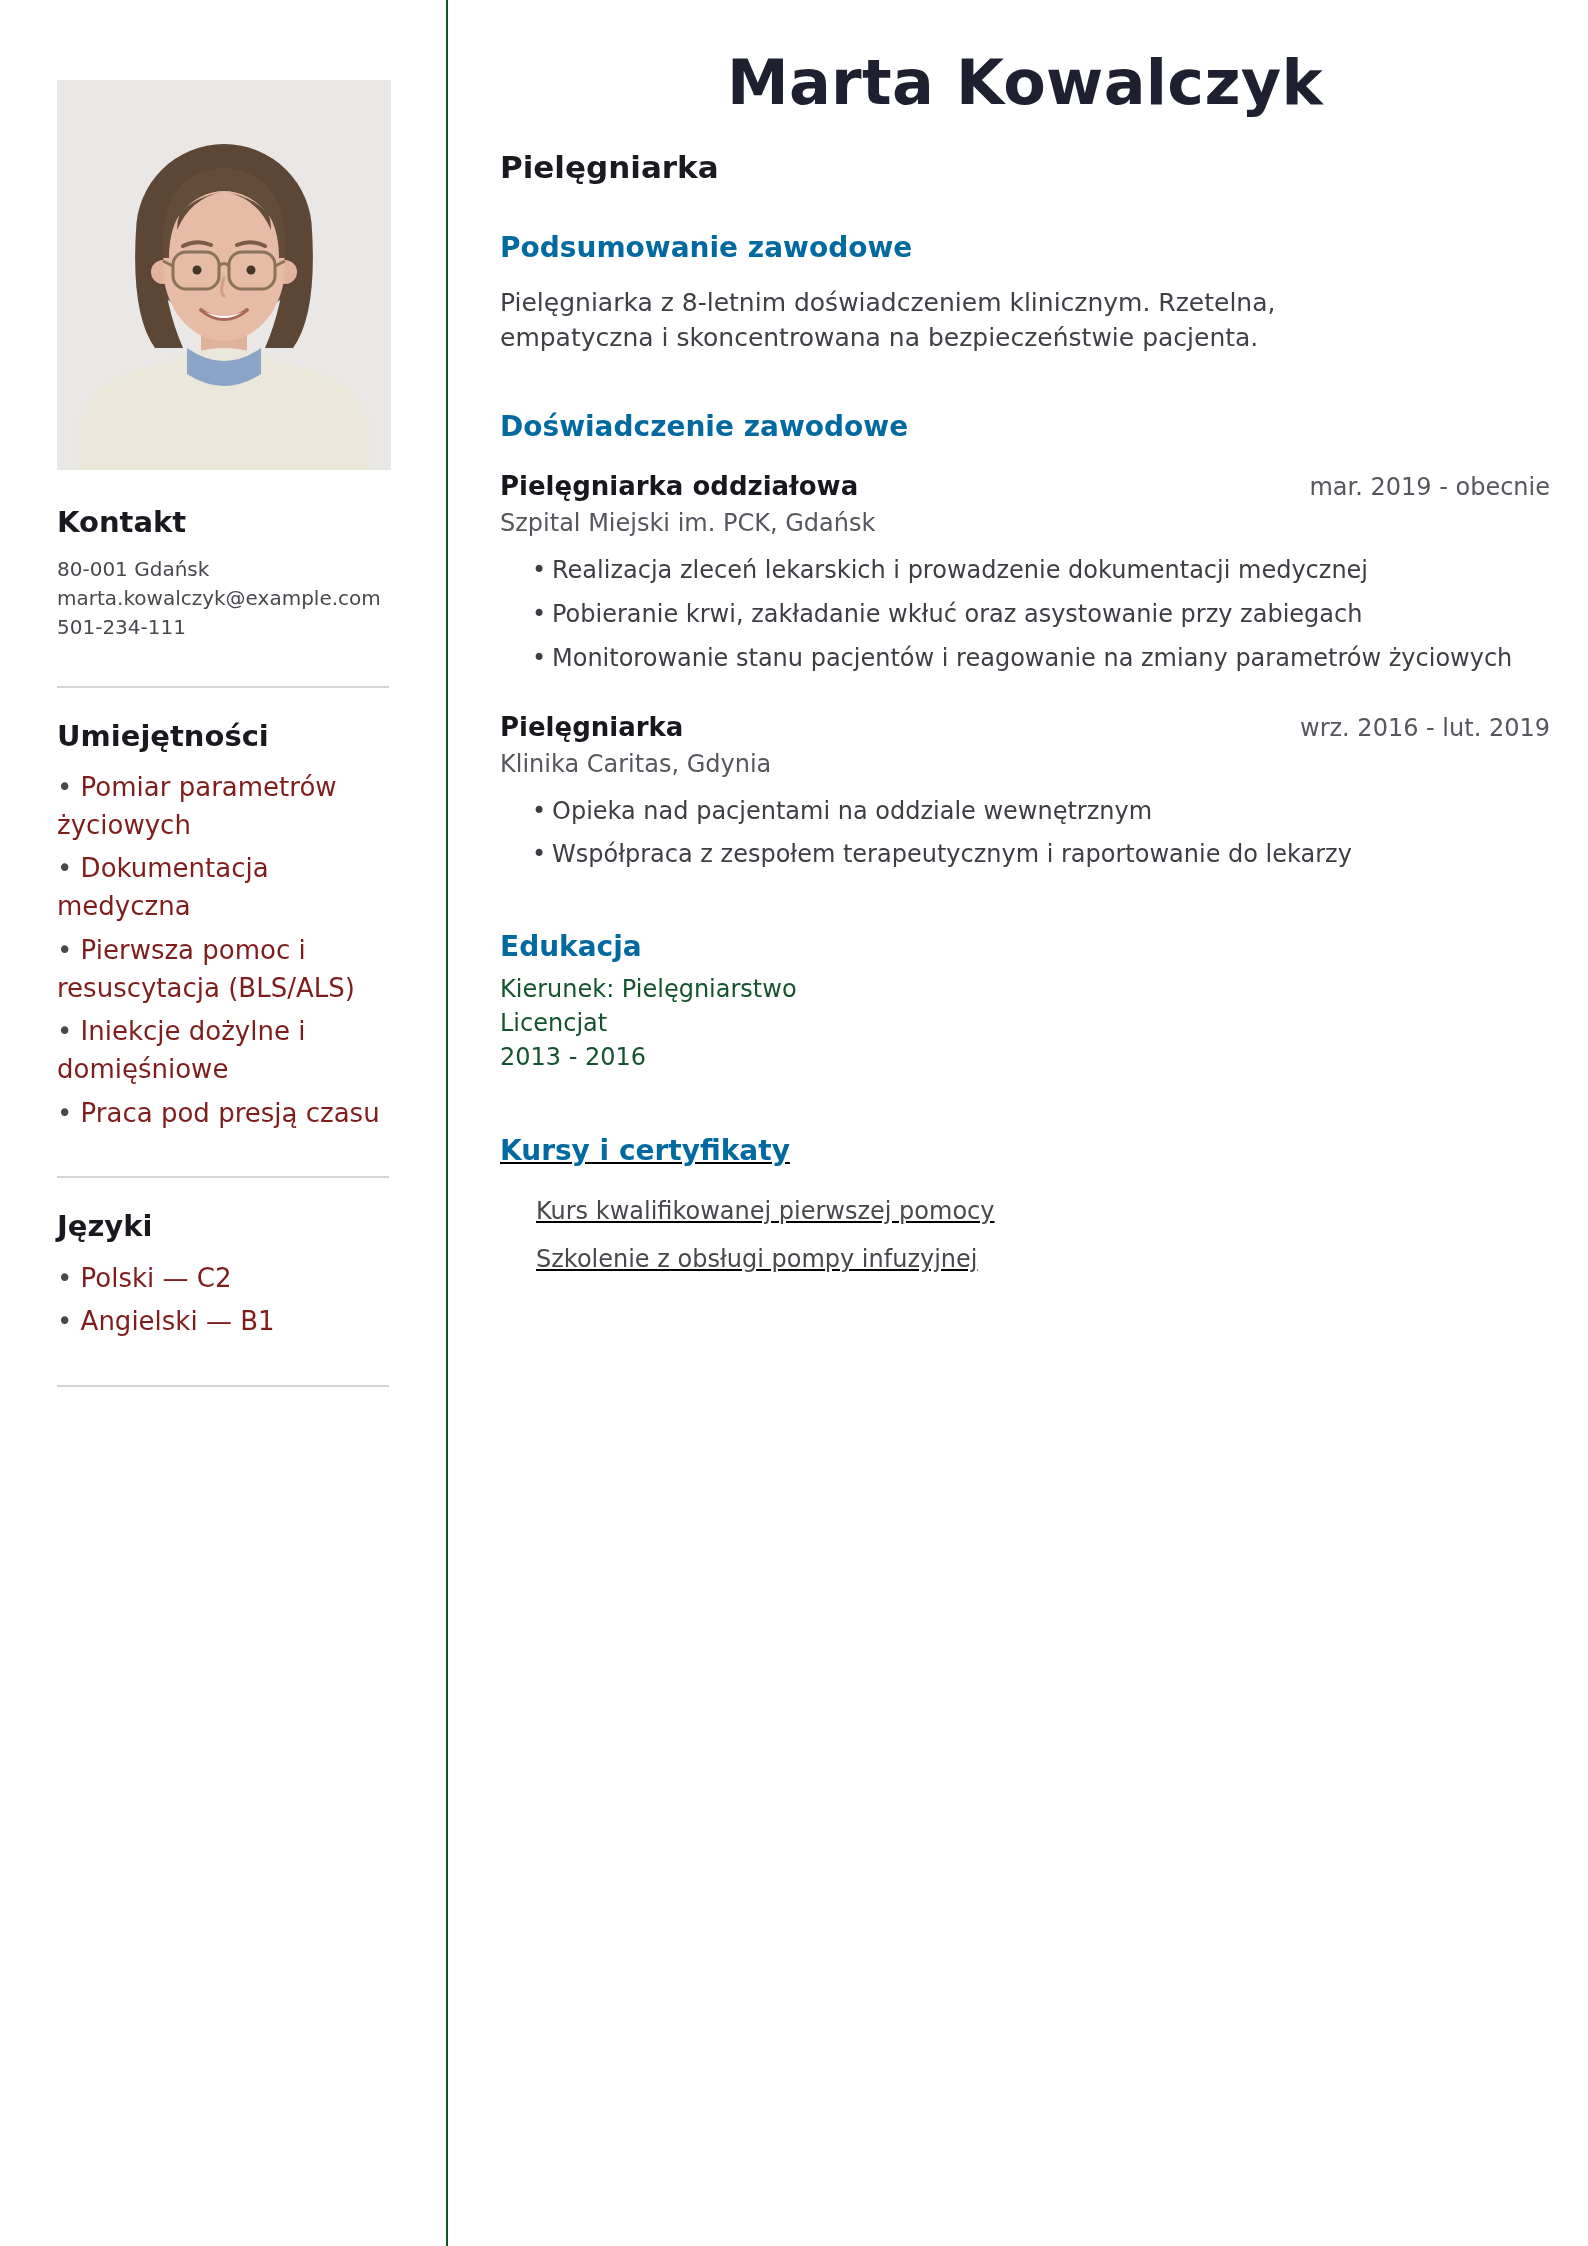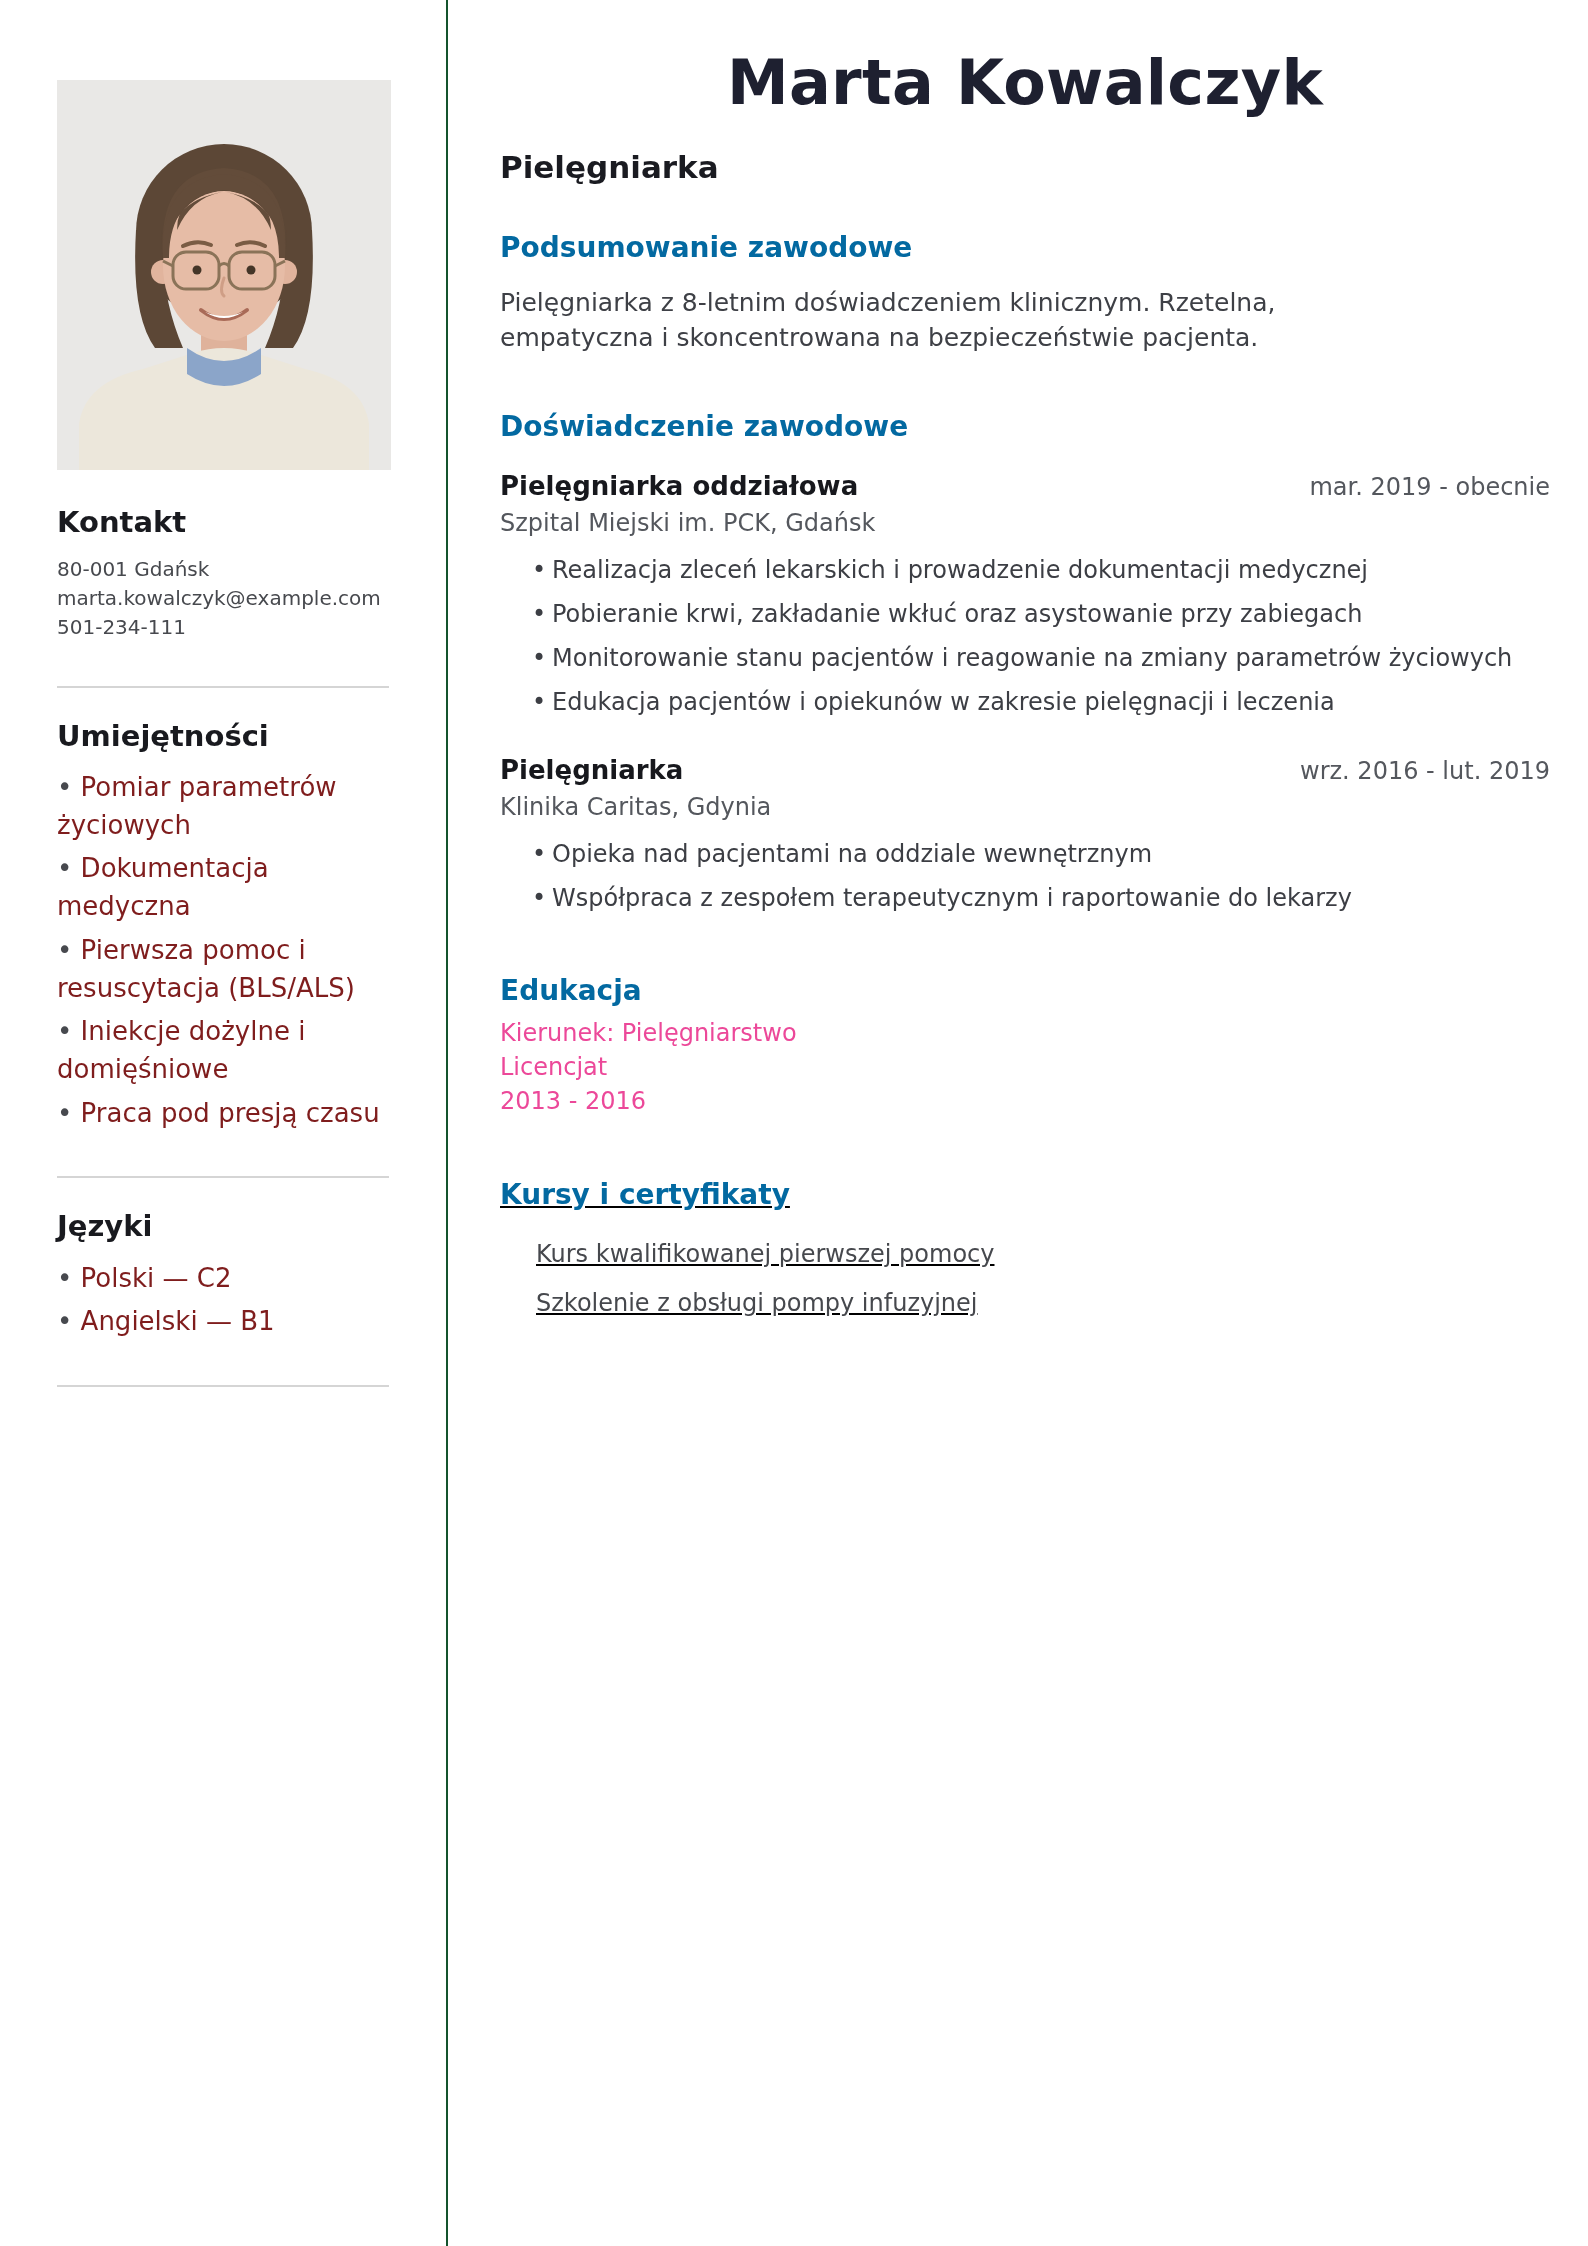--- a/index.html
+++ b/index.html
@@ -74,21 +74,21 @@
   .bullet-item {
     position:relative; padding-left:22px; margin:0 0 9px 0;
     font-size:24px; color:#3c3e44; line-height:1.45;
   }
   .bullet-item::before {
     content:"•"; position:absolute; left:2px; top:0; color:#3c3e44;
   }
 
   .school { margin-top:30px; font-size:25px; font-weight:bold; color:#17181d; }
   .edu-details {
-    margin:8px 0 0 0; font-size:24px; color:#ec4899;
+    margin:8px 0 0 0; font-size:24px; color:#14532d;
     line-height:1.42; white-space:pre-line;
   }
 
   .course-list { margin:26px 0 0 36px; }
   .course-item { font-size:24px; color:#46484d; line-height:1.45; margin:0 0 14px 0; }
 </style>
 </head>
 <body>
 
 <div class="page">
@@ -200,21 +200,20 @@
           </div>
           <div class="job-company">Szpital Miejski im. PCK, Gdańsk</div>
           <ul class="bullet-list">
 
               <li class="bullet-item">Realizacja zleceń lekarskich i prowadzenie dokumentacji medycznej</li>
 
               <li class="bullet-item">Pobieranie krwi, zakładanie wkłuć oraz asystowanie przy zabiegach</li>
 
               <li class="bullet-item">Monitorowanie stanu pacjentów i reagowanie na zmiany parametrów życiowych</li>
 
-              <li class="bullet-item">Edukacja pacjentów i opiekunów w zakresie pielęgnacji i leczenia</li>
 
           </ul>
         </div>
 
         <div class="job">
           <div class="job-header">
             <span class="job-title">Pielęgniarka</span>
             <span class="job-dates">wrz. 2016 - lut. 2019</span>
           </div>
           <div class="job-company">Klinika Caritas, Gdynia</div>

